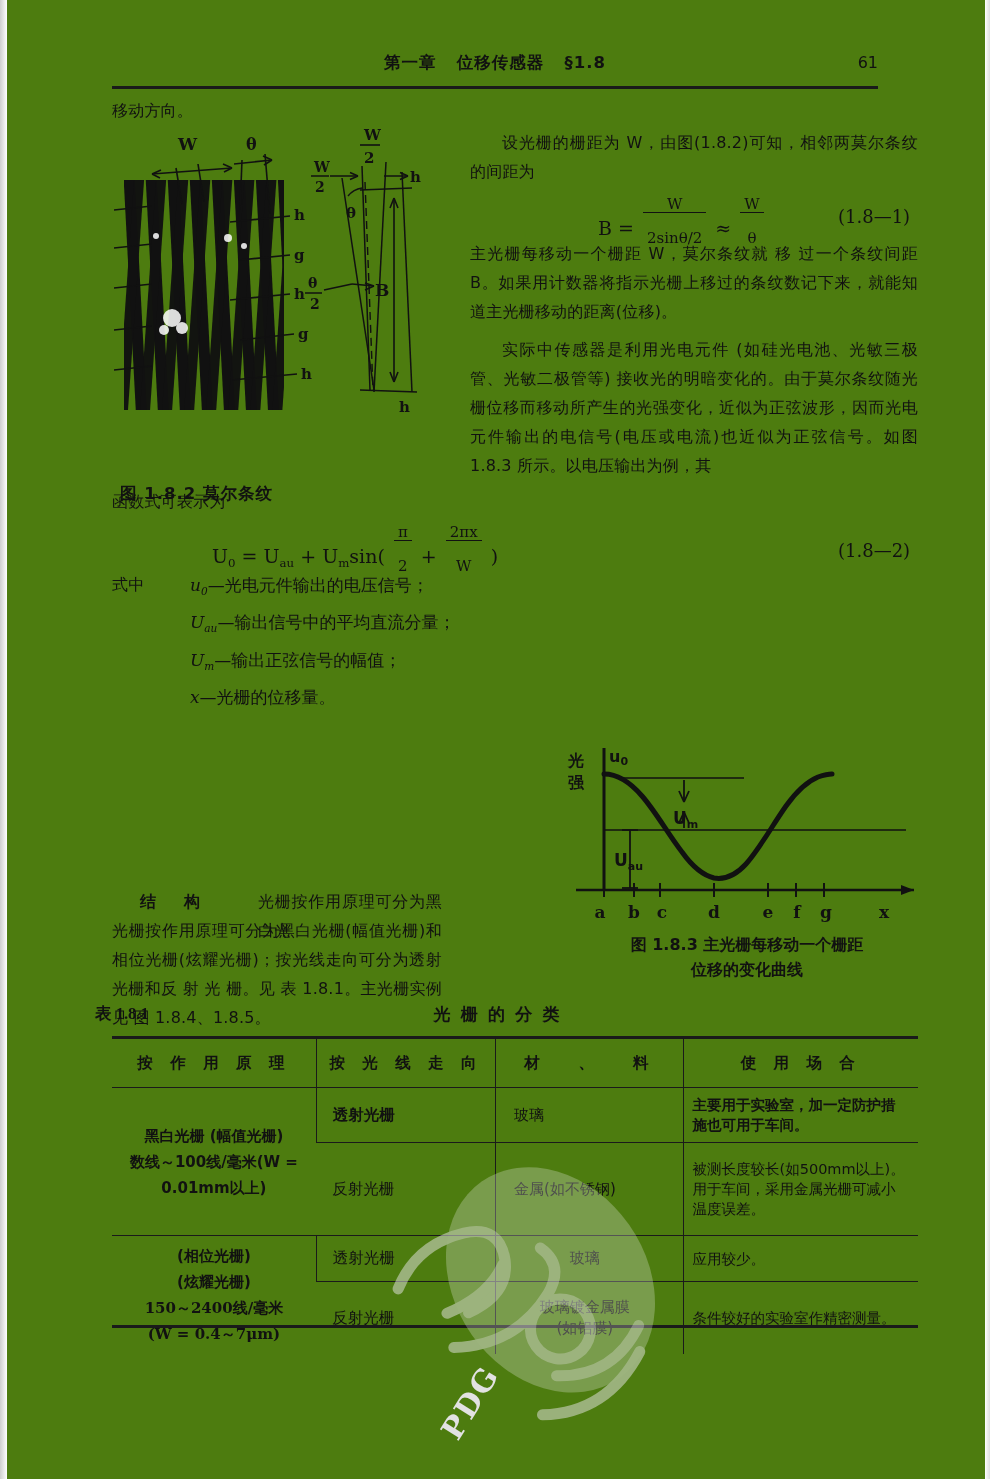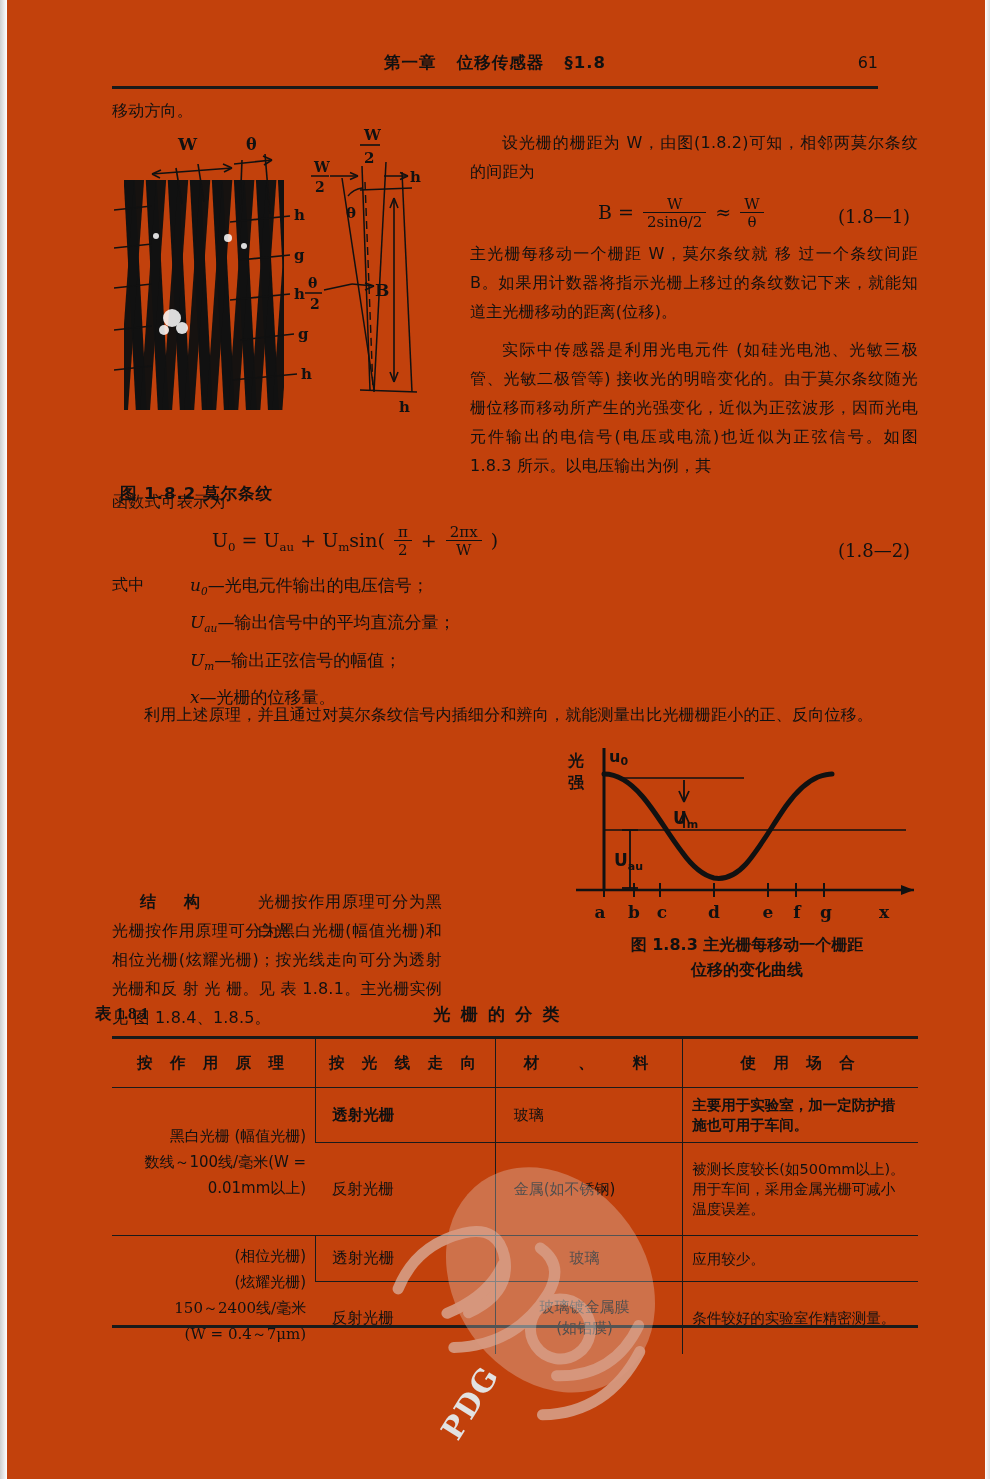--- a/index.html
+++ b/index.html
@@ -7,21 +7,21 @@
     padding: 0;
     background: #ffffff;
   }
   body {
     font-family: "DejaVu Sans", "Liberation Sans", sans-serif;
   }
   #page {
     position: relative;
     width: 990px;
     height: 1479px;
-    background: #c2410c;
+    background: #4d7c0f;
     overflow: hidden;
     color: #111;
   }
   
   #left-edge-strip {
     position: absolute;
     left: 0; top: 0;
     width: 7px; height: 1479px;
     background: linear-gradient(to right,#cfcfcf,#e9e9e9 55%,#ffffff);
   }
@@ -80,21 +80,21 @@
     font-family: "DejaVu Serif","Liberation Serif",serif;
     font-size: 19px;
   }
   .frac {
     display: inline-block;
     vertical-align: middle;
     text-align: center;
     margin: 0 3px;
   }
   .frac .num { display: block; padding: 0 4px; font-size: 15px; line-height: 16px;}
-  .frac .den { display: block; border-top: 1.6px solid #111; padding: 0 4px; font-size: 15px; line-height: 18px;}
+  .frac .den { display: block; border-top: 1.6px solid #111; padding: 16px 4px; font-size: 15px; line-height: 18px;}
   .eqno {
     position: absolute;
     font-family: "DejaVu Serif","Liberation Serif",serif;
     font-size: 18px;
   }
   sub.s { font-size: 0.62em; }
 
   
   #fig182 { position: absolute; left: 112px; top: 118px; width: 330px; height: 330px;}
   #fig182-caption {
@@ -134,21 +134,21 @@
     text-align: center;
     font-weight: bold;
     letter-spacing: 6px;
     font-size: 15.5px;
     padding: 11px 4px;
     height: 26px;
   }
   #grid-table thead tr { border-top: 3.5px solid #1a1a1a; border-bottom: 1.8px solid #1a1a1a;}
   .rule-top td { border-top: 1.8px solid #1a1a1a; }
   .rule-thin td { border-top: 1.4px solid #1a1a1a; }
-  #grid-table .cat-cell { text-align: right; font-size: 15px; line-height: 26px; }
+  #grid-table .cat-cell { text-align: center; font-size: 15px; line-height: 26px; font-weight: bold; }
   #grid-table .dir-cell { font-weight: bold; font-size: 15.5px; padding-left: 16px;}
   #grid-table .dir-cell.plain { font-weight: normal; }
   #grid-table .mat-cell { text-align: left; padding-left: 18px; font-size: 15px;}
   #grid-table .mat-cell.ctr { text-align: center; padding-left: 0;}
   #grid-table .use-cell { font-size: 14.5px; line-height: 20px; }
   #grid-table .use-cell.b { font-weight: bold; }
   #table-bottom-rule {
     position: absolute; left: 112px; width: 806px; height: 0;
     border-top: 3.5px solid #1a1a1a;
   }
@@ -374,21 +374,20 @@
       <span class="ital">U</span><sub class="s ital">au</sub><span>—输出信号中的平均直流分量；</span>
     </div>
     <div style="font-size:17px; line-height:31px;">
       <span class="ital">U</span><sub class="s ital">m</sub><span>—输出正弦信号的幅值；</span>
     </div>
     <div style="font-size:17px; line-height:31px;">
       <span class="ital">x</span><span>—光栅的位移量。</span>
     </div>
   </div>
 
-  <div class="txt indent" style="left:112px; top:700px; width:806px;">利用上述原理，并且通过对莫尔条纹信号内插细分和辨向，就能测量出比光栅栅距小的正、反向位移。</div>
 
 
   <div class="txt bold" style="left:140px; top:887px; width:110px; letter-spacing:6px;">结　构</div>
   <div class="txt" style="left:258px; top:887px; width:184px;">光栅按作用原理可分为黑白光</div>
   <div class="txt" style="left:112px; top:916px; width:330px;">光栅按作用原理可分为黑白光栅(幅值光栅)和相位光栅(炫耀光栅)；按光线走向可分为透射光栅和反 射 光 栅。见 表 1.8.1。主光栅实例见 图 1.8.4、1.8.5。</div>
 
   <div id="fig183">
     <svg width="380" height="180" viewBox="0 0 380 180">
 
       <line x1="48" y1="6" x2="48" y2="148" stroke="#111" stroke-width="3"></line>

